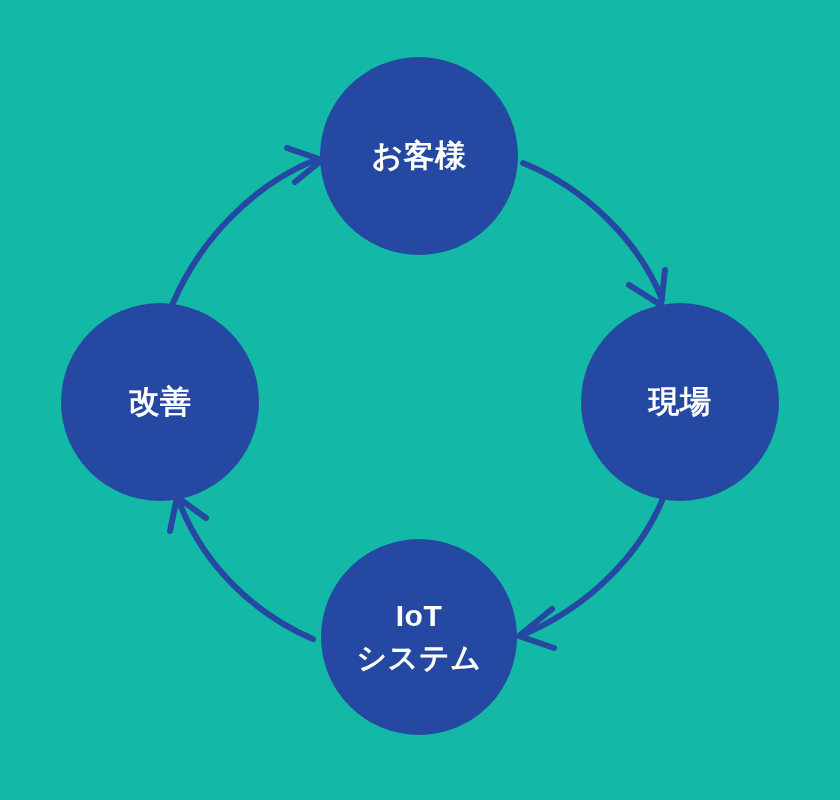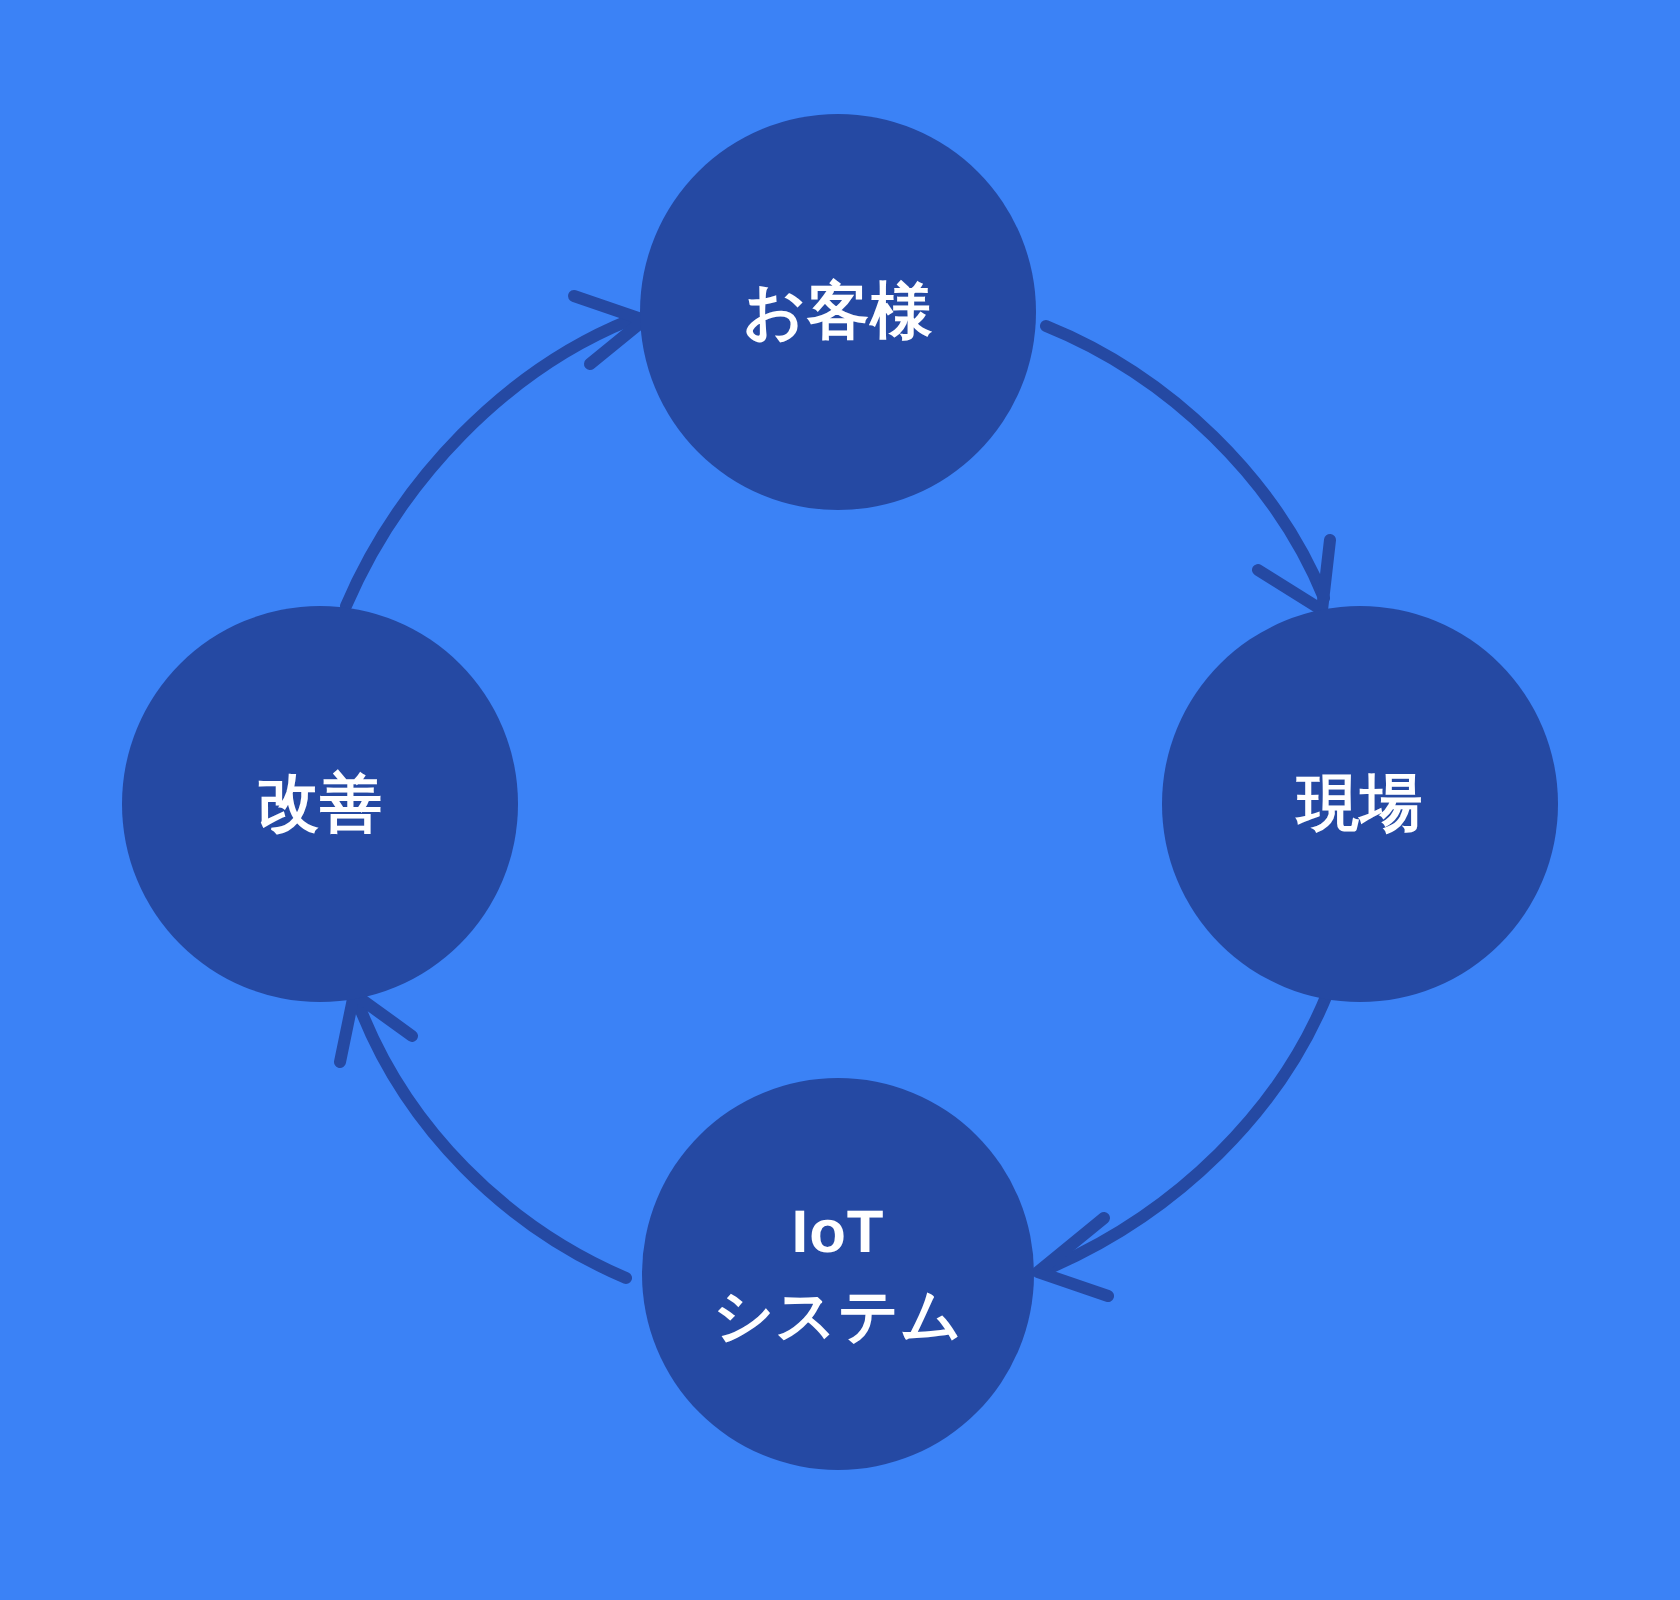--- a/index.html
+++ b/index.html
@@ -10,21 +10,21 @@
     width: 840px;
     height: 800px;
     background: #f0f0f0;
     font-family: "Liberation Sans", "DejaVu Sans", sans-serif;
     overflow: hidden;
   }
   #cycle-diagram {
     position: relative;
     width: 840px;
     height: 800px;
-    background: #3b82f6;
+    background: #14b8a6;
   }
   #diagram-svg {
     position: absolute;
     top: 0;
     left: 0;
     width: 840px;
     height: 800px;
     display: block;
   }
   .node-label {

